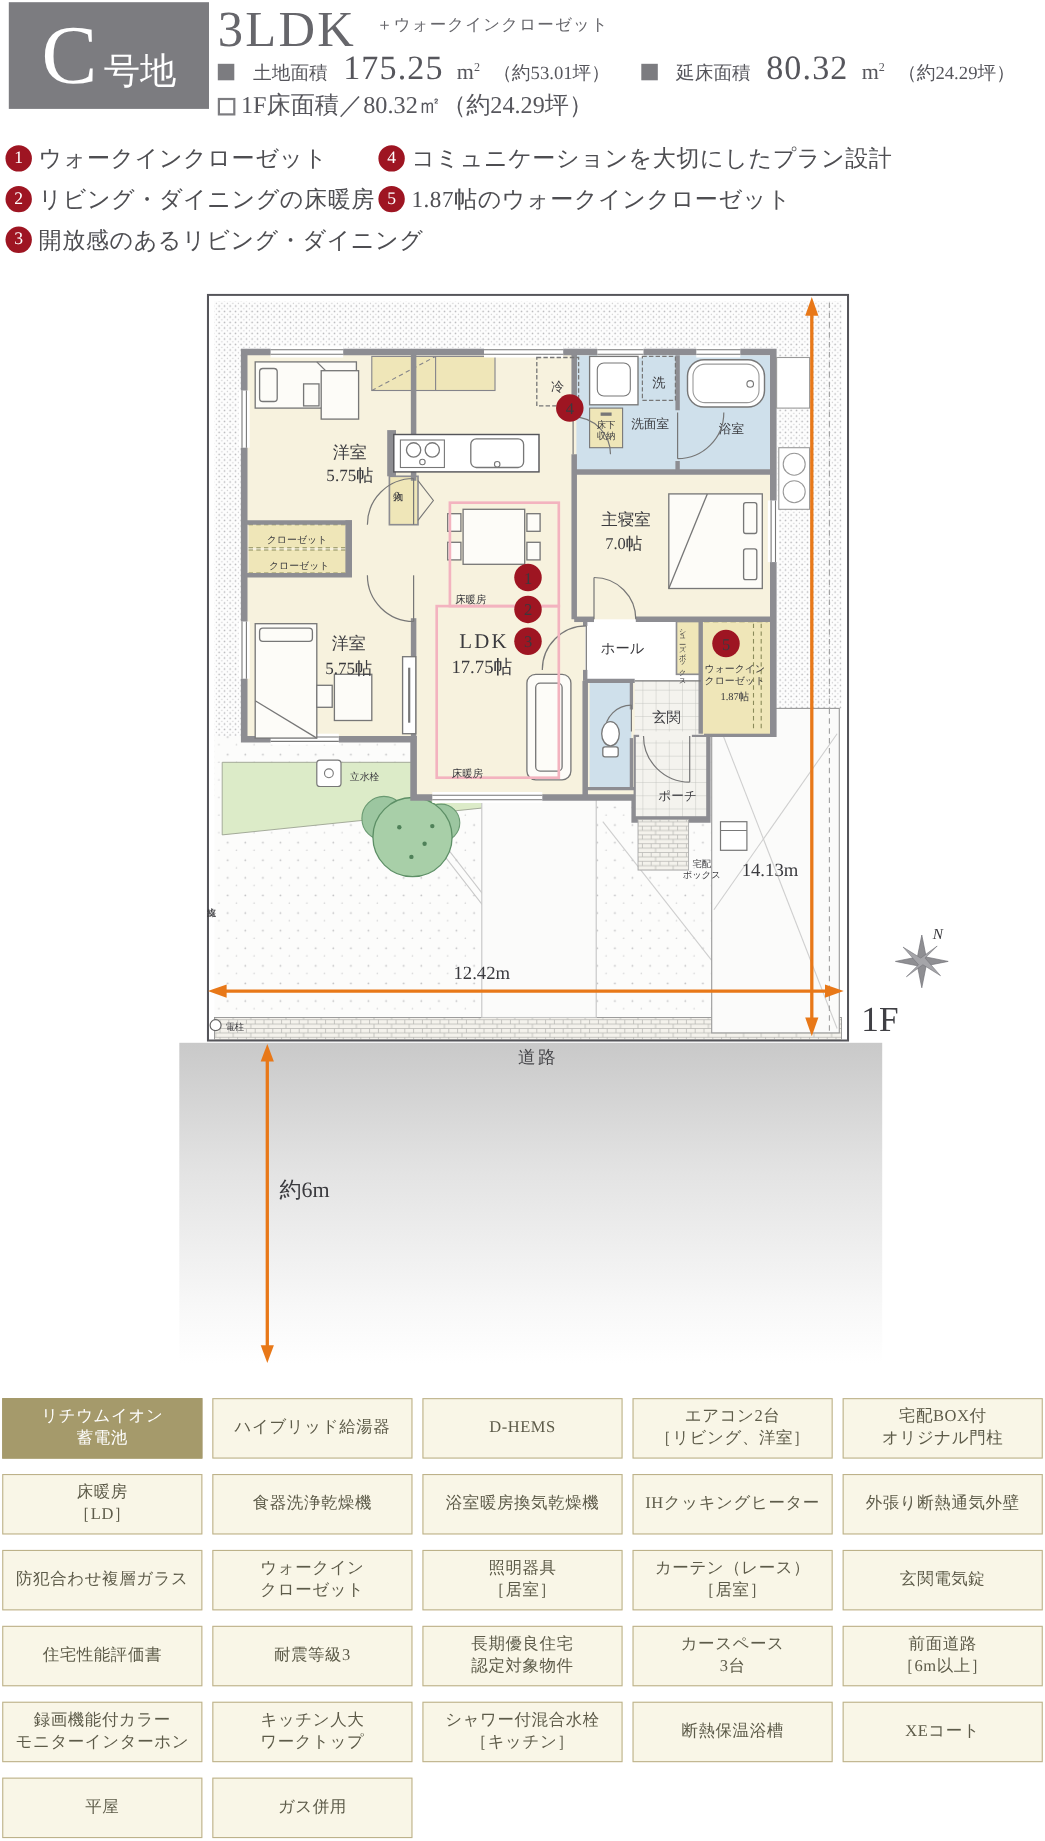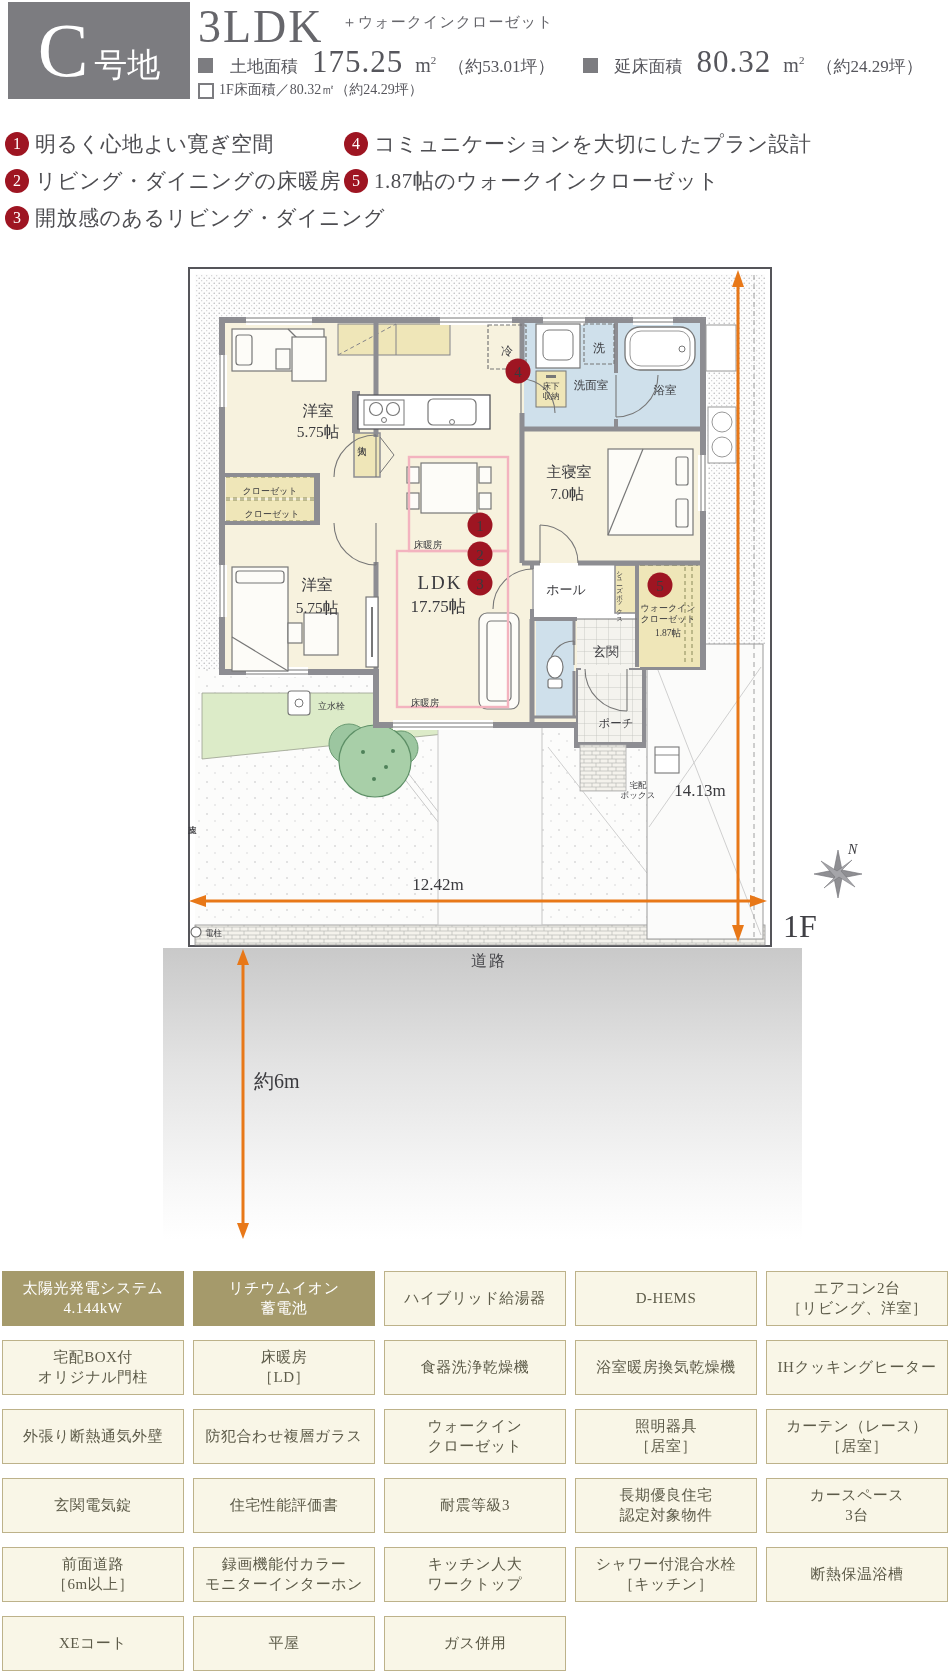--- a/index.html
+++ b/index.html
@@ -15,21 +15,21 @@
   .plan-note{left:342px;top:13px;font-size:15px;color:#66666b;letter-spacing:1px;}
   .area-line{left:198px;top:44px;white-space:nowrap;color:#56565c;}
   .area-line .grp{display:inline-flex;align-items:baseline;margin-right:24px;gap:12px;}
   .sq{display:inline-block;width:15px;height:15px;background:#7c7c80;margin-right:5px;transform:translateY(1px);}
   .sq.open{background:#fff;border:2px solid #7c7c80;width:12px;height:12px;}
   .a-label{font-size:17px;}
   .a-value{font-size:31px;margin-left:2px;letter-spacing:1px;}
   .a-unit{font-size:20px;}
   .a-unit sup{font-size:11px;}
   .a-tsubo{font-size:17px;}
-  .floor-line{left:198px;top:81px;font-size:14px;color:#56565c;display:flex;align-items:center;}
+  .floor-line{left:198px;top:81px;font-size:22px;color:#56565c;display:flex;align-items:center;}
   
   .feature-item{position:absolute;display:flex;align-items:center;white-space:nowrap;}
   .badge{width:24px;height:24px;border-radius:50%;background:#9e1522;color:#fff;
          display:inline-flex;align-items:center;justify-content:center;
          font-size:16px;margin-right:6px;flex:0 0 24px;}
   .feature-text{font-size:21px;color:#4e4e52;letter-spacing:0.5px;}
   
   .road{left:163px;top:948px;width:639px;height:292px;
         background:linear-gradient(#c9c9c9,#e3e3e3 40%,#f8f8f8 82%,#ffffff);}
   .road-label{left:471px;top:951px;font-size:16px;color:#46464a;letter-spacing:2px;}
@@ -77,21 +77,21 @@
     <span>1F床面積</span>
     <span>／</span>
     <span>80.32</span>
     <span>㎡</span>
     <span>（約24.29坪）</span>
   </div>
 
   <div id="features">
       <div class="feature-item" style="left: 5px; top: 130px;">
         <span class="badge">1</span>
-        <span class="feature-text">明るく心地よい寛ぎ空間</span>
+        <span class="feature-text">ウォークインクローゼット</span>
       </div>
       <div class="feature-item" style="left: 5px; top: 167px;">
         <span class="badge">2</span>
         <span class="feature-text">リビング・ダイニングの床暖房</span>
       </div>
       <div class="feature-item" style="left: 5px; top: 204px;">
         <span class="badge">3</span>
         <span class="feature-text">開放感のあるリビング・ダイニング</span>
       </div>
       <div class="feature-item" style="left: 344px; top: 130px;">
@@ -424,24 +424,20 @@
   <svg class="abs" style="left:806px;top:838px;" width="64" height="68" viewBox="0 0 64 68">
     <text x="42" y="16" font-size="14" font-style="italic" fill="#7d7d82">N</text>
     <g>
       <polygon points="32,12 36,32 56,36 36,40 32,60 28,40 8,36 28,32" fill="#8f8f93" stroke="#707075" stroke-width="0.6"></polygon>
       <polygon points="46,22 35,33 49,49 33,39 18,50 29,39 15,23 31,33" fill="#a5a5a9" stroke="#707075" stroke-width="0.5"></polygon>
     </g>
   </svg>
 
   <div class="abs equip-grid" id="equip-grid">
       <div class="cell dark">
-        <span>太陽光発電システム</span>
-        <span>4.144kW</span>
-      </div>
-      <div class="cell dark">
         <span>リチウムイオン</span>
         <span>蓄電池</span>
       </div>
       <div class="cell">
         <span>ハイブリッド給湯器</span>
       </div>
       <div class="cell">
         <span>D-HEMS</span>
       </div>
       <div class="cell">

